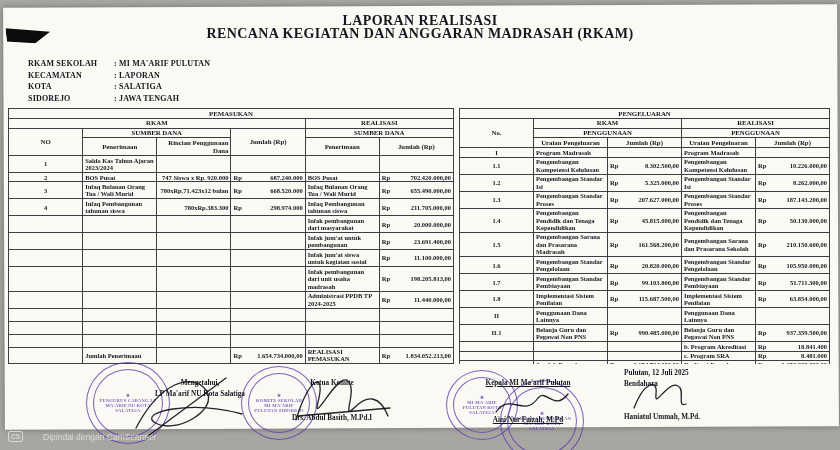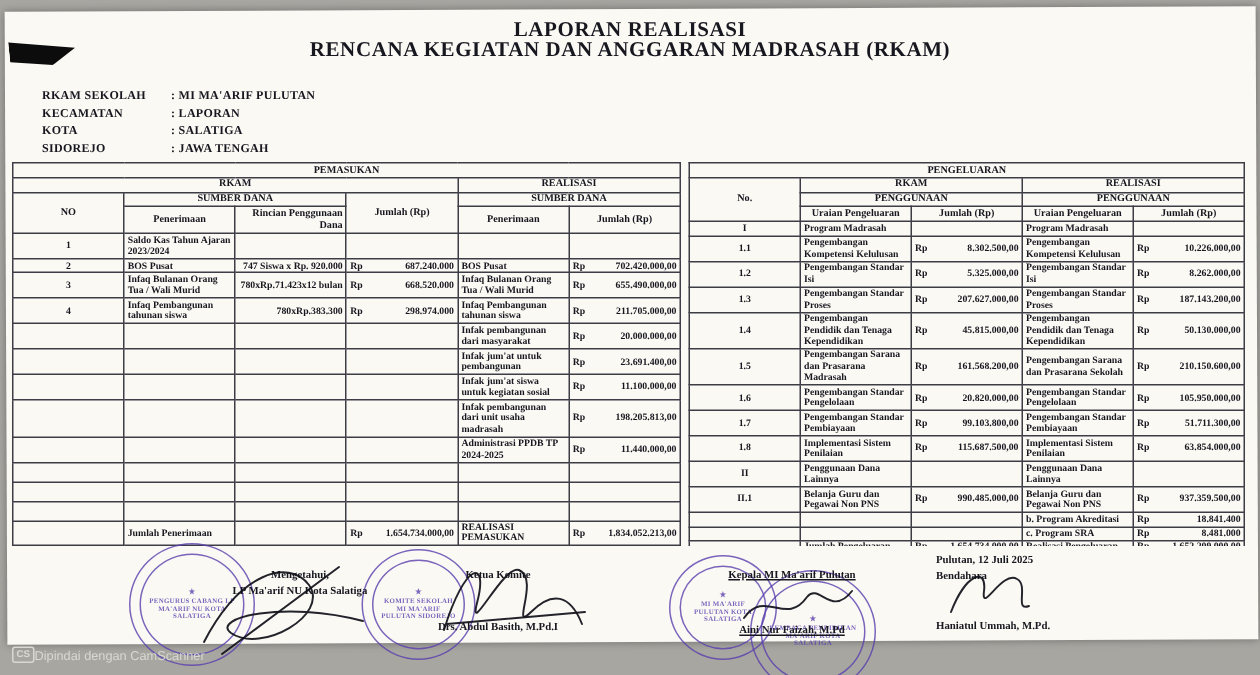--- a/index.html
+++ b/index.html
@@ -32,21 +32,21 @@
   .amount .val{text-align:right;white-space:nowrap;}
   .sig-area{position:absolute;left:0;top:362px;width:840px;height:88px;font-size:7.2px;font-weight:bold;}
   .sig-block{position:absolute;text-align:center;line-height:11px;}
   .sig-name{margin-top:24px;}
   .stamp{position:absolute;border:1.6px solid var(--stamp);border-radius:50%;opacity:.8;display:flex;align-items:center;justify-content:center;}
   .stamp-inner{position:absolute;inset:6px;border:1px solid var(--stamp);border-radius:50%;}
   .stamp-text{position:relative;color:var(--stamp);font-size:4.6px;font-weight:bold;text-align:center;line-height:5.2px;width:72%;letter-spacing:.2px;}
   .stamp-text::before{content:"\2605";display:block;font-size:5px;}
   .sig-ink{position:absolute;pointer-events:none;}
   .sig-ink path{fill:none;stroke:#101019;stroke-width:1.3;stroke-linecap:round;opacity:.92;}
-  .watermark{position:absolute;left:8px;top:431px;display:flex;align-items:center;gap:0;color:#d9d9d2;font-family:"Liberation Sans",sans-serif;font-size:8.5px;}
+  .watermark{position:absolute;left:8px;top:431px;display:flex;align-items:center;gap:20px;color:#d9d9d2;font-family:"Liberation Sans",sans-serif;font-size:8.5px;}
   .cs-badge{border:1px solid #d9d9d2;border-radius:2px;font-size:6.5px;padding:0 2px;line-height:9px;font-weight:bold;}
 </style>
 </head>
 <body style="--stamp: #5b3fae; --paper: #faf9f4; --bg: #a7a6a1;">
 
 <div class="paper"></div>
 <div class="corner-wedge"></div>
 
 <div class="titleblock">
   <div>LAPORAN REALISASI</div>

